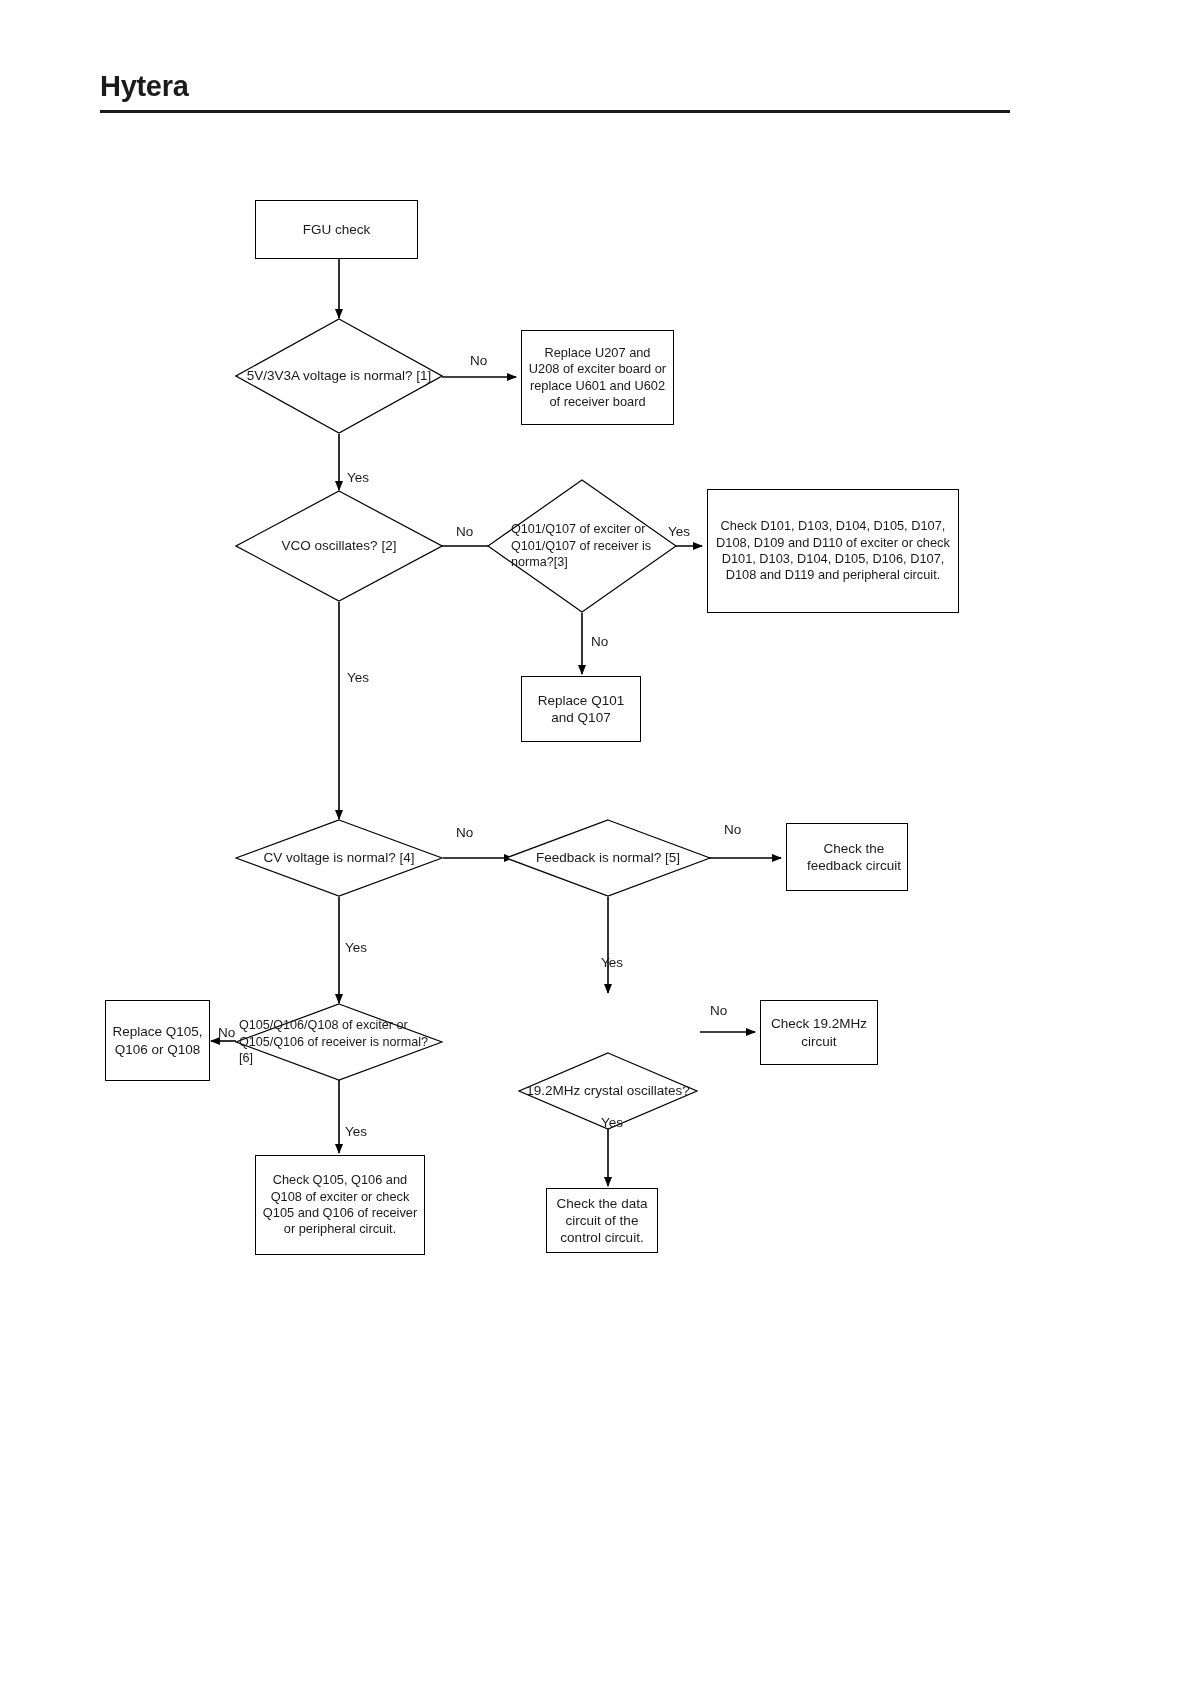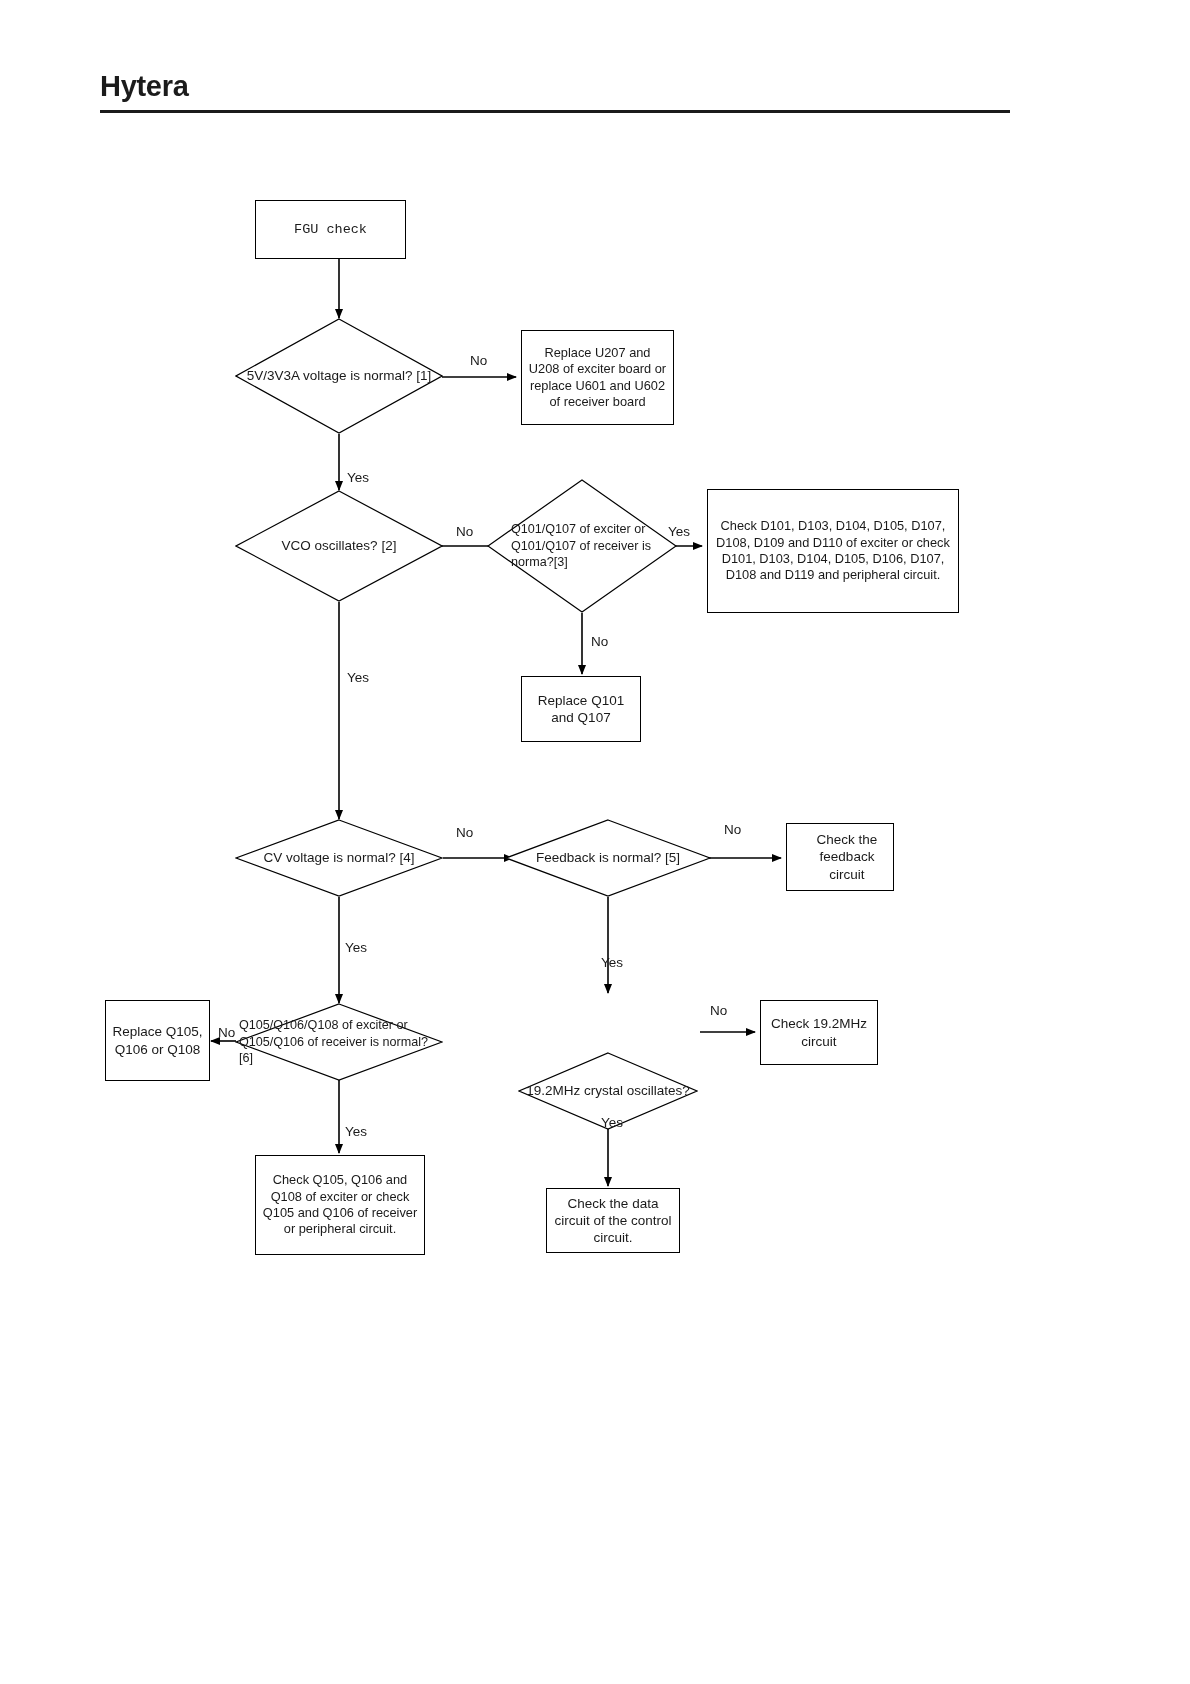--- a/index.html
+++ b/index.html
@@ -161,21 +161,21 @@
         <line x1="339" y1="1080" x2="339" y2="1153" marker-end="url(#arrow)"></line>
 
         <line x1="608" y1="897" x2="608" y2="993" marker-end="url(#arrow)"></line>
 
         <line x1="700" y1="1032" x2="755" y2="1032" marker-end="url(#arrow)"></line>
 
         <line x1="608" y1="1071" x2="608" y2="1186" marker-end="url(#arrow)"></line>
       </g>
     </svg>
 
-    <div class="node box" style="left:255px; top:200px; width:151px; height:59px;font-family:Liberation Mono, monospace;">FGU check</div>
+    <div class="node box" style="left:255px; top:200px; width:163px; height:59px;">FGU check</div>
 
     <div class="diamond-wrap" style="left:235px; top:318px; width:208px; height:116px;">
       <svg class="diamond-shape" viewBox="0 0 208 116" preserveAspectRatio="none">
         <polygon points="104,1 207,58 104,115 1,58" fill="#fff" stroke="#000" stroke-width="1.2"></polygon>
       </svg>
       <div class="diamond-label">5V/3V3A voltage is normal? [1]</div>
     </div>
 
     <div class="node box" style="left:521px; top:330px; width:153px; height:95px; font-size:12.8px;">Replace U207 and U208 of exciter board or replace U601 and U602 of receiver board</div>
 
@@ -204,21 +204,21 @@
       <div class="diamond-label">CV voltage is normal? [4]</div>
     </div>
 
     <div class="diamond-wrap" style="left:505px; top:819px; width:206px; height:78px;">
       <svg class="diamond-shape" viewBox="0 0 206 78" preserveAspectRatio="none">
         <polygon points="103,1 205,39 103,77 1,39" fill="#fff" stroke="#000" stroke-width="1.2"></polygon>
       </svg>
       <div class="diamond-label">Feedback is normal? [5]</div>
     </div>
 
-    <div class="node box" style="left:786px; top:823px; width:108px; height:68px;padding-left:20px;">Check the feedback circuit</div>
+    <div class="node box" style="left:786px; top:823px; width:122px; height:68px;padding-left:20px;">Check the feedback circuit</div>
 
     <div class="diamond-wrap" style="left:235px; top:1003px; width:208px; height:78px;">
       <svg class="diamond-shape" viewBox="0 0 208 78" preserveAspectRatio="none">
         <polygon points="104,1 207,39 104,77 1,39" fill="#fff" stroke="#000" stroke-width="1.2"></polygon>
       </svg>
       <div class="diamond-label" style="font-size:12.6px; padding:0 4px;">Q105/Q106/Q108 of exciter or Q105/Q106 of receiver is normal?[6]</div>
     </div>
 
     <div class="node box" style="left:105px; top:1000px; width:105px; height:81px;">Replace Q105, Q106 or Q108</div>
 
@@ -226,21 +226,21 @@
 
     <div class="diamond-wrap" style="left:518px; top:1052px; width:180px; height:78px;">
       <svg class="diamond-shape" viewBox="0 0 180 78" preserveAspectRatio="none">
         <polygon points="90,1 179,39 90,77 1,39" fill="#fff" stroke="#000" stroke-width="1.2"></polygon>
       </svg>
       <div class="diamond-label">19.2MHz crystal oscillates?</div>
     </div>
 
     <div class="node box" style="left:760px; top:1000px; width:118px; height:65px;">Check 19.2MHz circuit</div>
 
-    <div class="node box" style="left:546px; top:1188px; width:134px; height:65px;">Check the data circuit of the control circuit.</div>
+    <div class="node box" style="left:546px; top:1188px; width:112px; height:65px;">Check the data circuit of the control circuit.</div>
 
     <div class="edge-label" style="left:470px; top:353px;">No</div>
     <div class="edge-label" style="left:347px; top:470px;">Yes</div>
 
     <div class="edge-label" style="left:456px; top:524px;">No</div>
     <div class="edge-label" style="left:347px; top:670px;">Yes</div>
 
     <div class="edge-label" style="left:668px; top:524px;">Yes</div>
     <div class="edge-label" style="left:591px; top:634px;">No</div>
 

